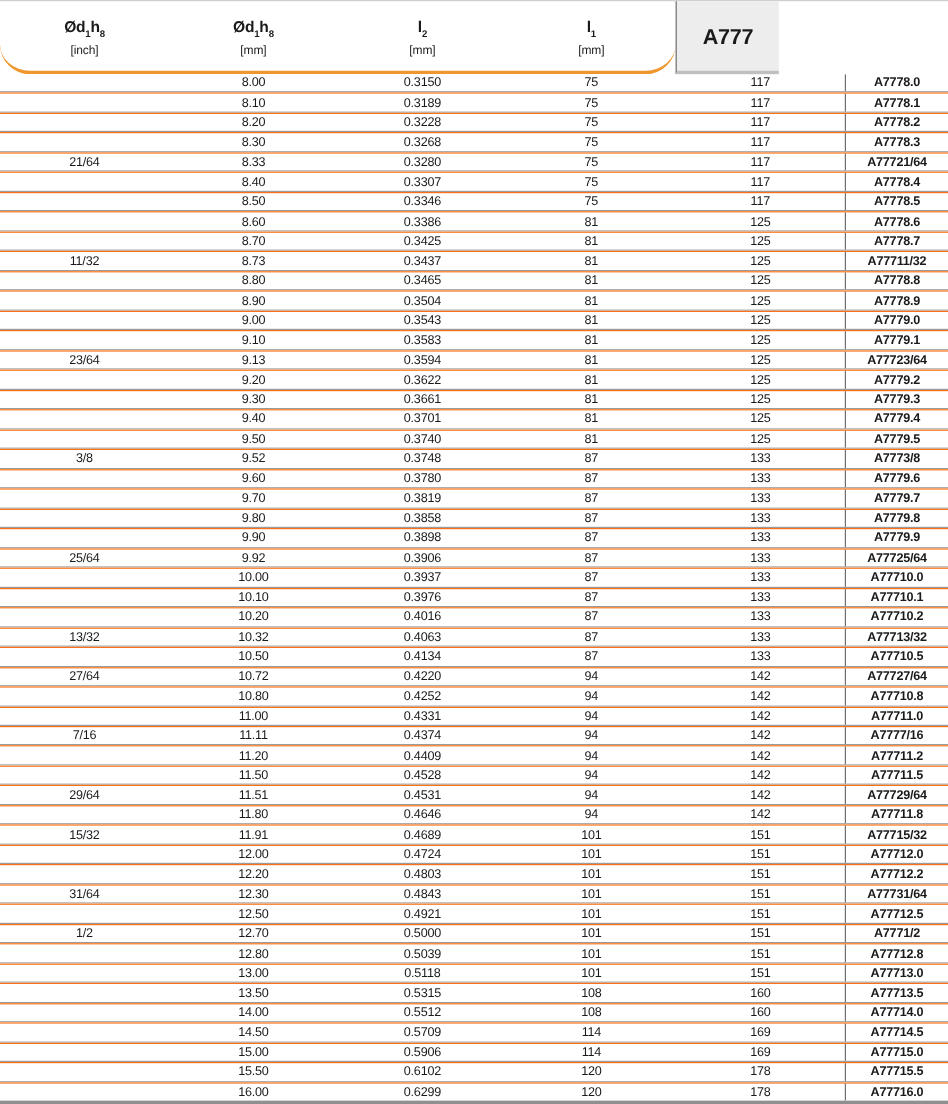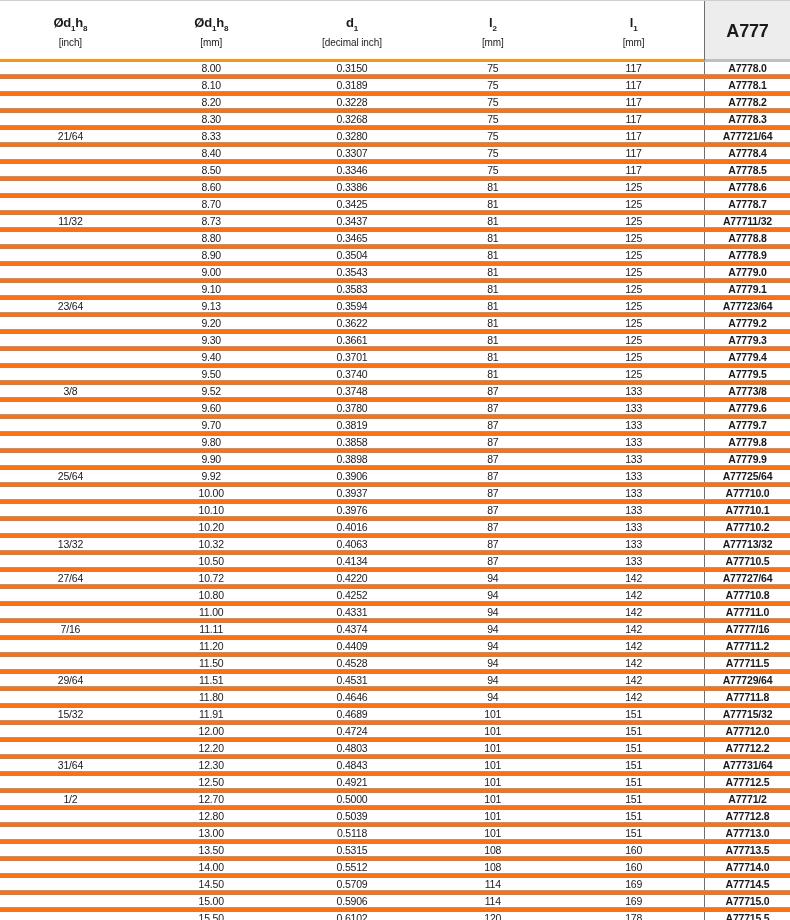--- a/index.html
+++ b/index.html
@@ -11,21 +11,21 @@
   }
   .page { width: 790px; height: 920px; background: #fff; }
   .table {
     width: 790px; height: 920px;
     display: flex; flex-direction: column;
     border-top: 1px solid #cfcfcf;
     border-bottom: 3px solid #8f8f8f;
   }
   
   .thead { display: flex; height: 61px; flex: 0 0 61px; }
-  .hgroup { display: flex; border-bottom: 3px solid #f0962e; }
+  .hgroup { display: flex; border-bottom: 3px solid #f0962e; border-radius: 25px; }
   .hcell {
     width: 140.8px; flex: 0 0 140.8px;
     display: flex; flex-direction: column;
     align-items: center; justify-content: center;
     gap: 7px; padding-top: 2px;
     text-align: center;
   }
   .hmain { font-size: 13px; font-weight: 700; letter-spacing: -0.2px; }
   .hmain sub { font-size: 8px; line-height: 0; }
   .hunit { font-size: 10px; color: #222; letter-spacing: -0.1px; }
@@ -38,21 +38,21 @@
     font-size: 18px; font-weight: 700; letter-spacing: -0.2px;
   }
   
   .tbody { flex: 1 1 auto; display: flex; flex-direction: column; }
   .row {
     flex: 1 1 0; display: flex;
     border-bottom: 1px solid #9b9b9b;
     background: #fff;
     justify-content: center;
   }
-  .row:not(:first-child) { border-top: 4px solid #f97316; }
+  .row:not(:first-child) { border-top: 1px solid #f97316; }
   .row:last-child { border-bottom: none; }
   .cell {
     display: flex; align-items: center; justify-content: center;
     font-size: 10.5px; letter-spacing: -0.2px;
     white-space: nowrap;
   }
   .c0, .c1, .c2, .c3, .c4 { width: 140.8px; flex: 0 0 140.8px; }
   .part {
     width: 86px; flex: 0 0 86px;
     border-left: 1px solid #6f6f6f;
@@ -68,24 +68,20 @@
       <div class="hgroup" id="header-group">
           <div class="hcell">
             <div class="hmain">Ød<sub>1</sub>h<sub>8</sub></div>
             <div class="hunit">[inch]</div>
           </div>
           <div class="hcell">
             <div class="hmain">Ød<sub>1</sub>h<sub>8</sub></div>
             <div class="hunit">[mm]</div>
           </div>
           <div class="hcell">
-            <div class="hmain">d<sub>1</sub></div>
-            <div class="hunit">[decimal inch]</div>
-          </div>
-          <div class="hcell">
             <div class="hmain">l<sub>2</sub></div>
             <div class="hunit">[mm]</div>
           </div>
           <div class="hcell">
             <div class="hmain">l<sub>1</sub></div>
             <div class="hunit">[mm]</div>
           </div>
         </div>
       <div class="hcell hpart">
         <span>A777</span>

